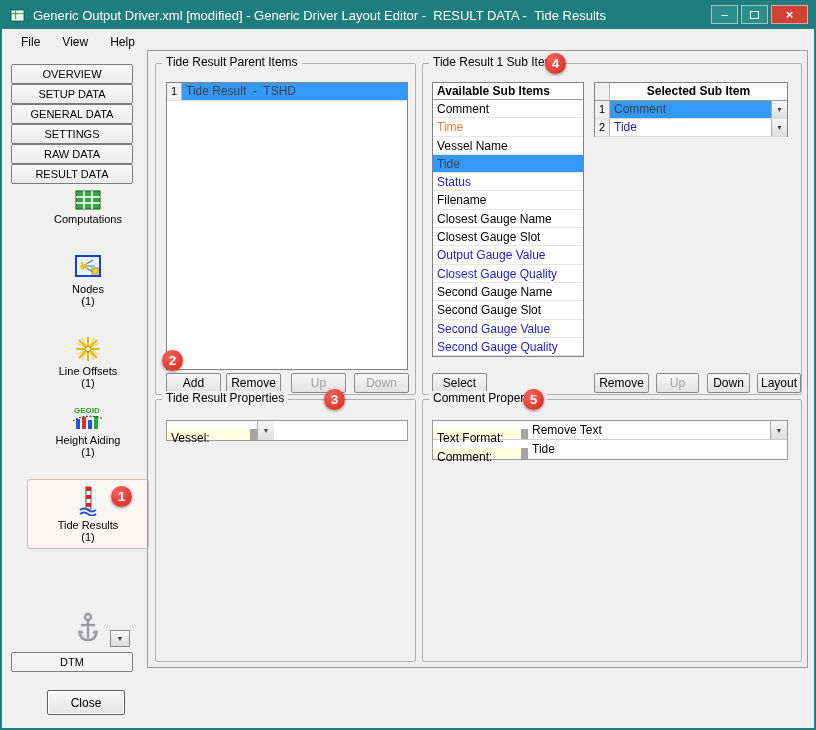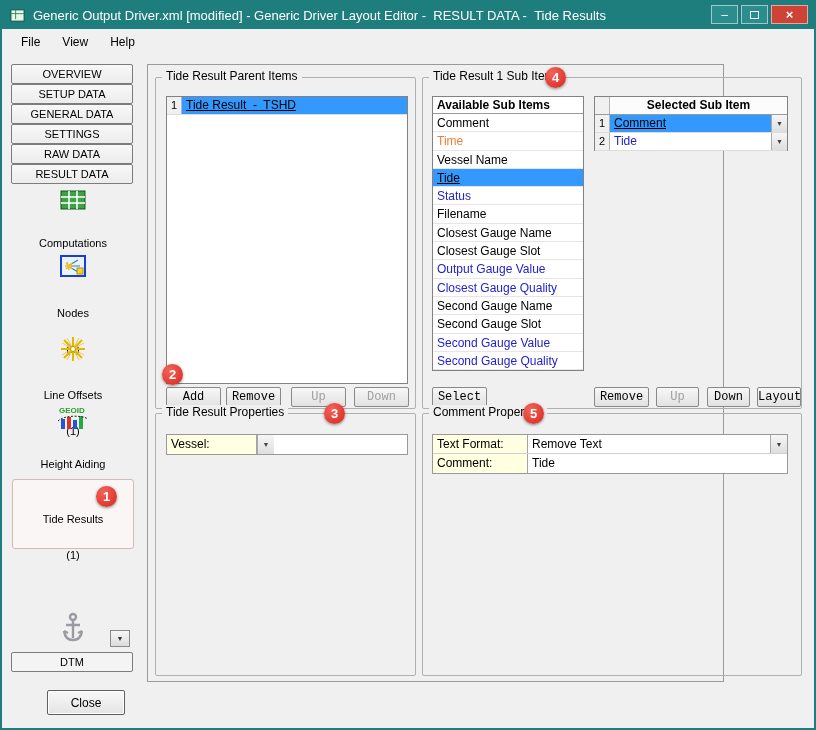--- a/index.html
+++ b/index.html
@@ -16,33 +16,33 @@
   .win-controls { position:absolute; right:6px; top:3px; display:flex; gap:3px; }
   .win-btn { width:27px; height:19px; border:1px solid #9fc9c9; background:#2b8d8d; color:#fff; display:flex; align-items:center; justify-content:center; font-size:12px; padding:0; cursor:default; }
   .win-btn.close { width:37px; background:#cf4236; border-color:#e8a79f; font-size:13px; font-weight:bold; }
   .max-glyph { display:inline-block; width:9px; height:8px; border:1px solid #fff; }
   
   .menubar { position:absolute; left:0; top:27px; width:812px; height:26px; display:flex; align-items:center; padding-left:10px; gap:4px; background:#f0f0f0; }
   .menu-item { padding:3px 9px; font-size:12px; }
   
   .sidebar { position:absolute; left:9px; top:62px; width:122px; height:612px; }
   .nav-btn { position:absolute; left:0; width:122px; height:20px; background:linear-gradient(#f8f8f8,#ececec); border:1px solid #7c7c7c; border-radius:2px; font-size:11px; color:#000; padding:0; }
-  .side-item { position:absolute; left:1px; width:122px; display:flex; flex-direction:column; align-items:center; text-align:center;gap:24px; }
+  .side-item { position:absolute; left:16px; width:122px; display:flex; flex-direction:column; align-items:center; text-align:center; }
   .side-item.selected { border:1px solid #d4b9b9; background:#faf6f6; border-radius:3px; padding-top:6px; }
   .side-label { font-size:11px; margin-top:3px; }
   .side-count { font-size:11px; }
   .side-badge { position:absolute; right:16px; top:6px; }
   .mini-btn { position:absolute; left:99px; top:566px; width:20px; height:17px; background:linear-gradient(#f6f6f6,#dcdcdc); border:1px solid #8a8a8a; font-size:7px; color:#333; padding:0; line-height:14px; }
   .dtm-box { position:absolute; left:0; top:588px; width:122px; height:20px; border:1px solid #7c7c7c; background:#f4f4f4; text-align:center; line-height:18px; font-size:11px; border-radius:2px; }
   
-  .btn { position:absolute; height:20px; background:linear-gradient(#f7f7f7,#e2e2e2); border:1px solid #898989; border-radius:2px; font-family:Liberation Mono, monospace; font-size:12px; color:#000; padding:0; text-align:center; }
+  .btn { position:absolute; height:20px; background:linear-gradient(#f7f7f7,#e2e2e2); border:1px solid #898989; border-radius:2px; font-family:Liberation Sans, sans-serif; font-size:12px; color:#000; padding:0; text-align:center; }
   .btn.is-disabled { color:#9f9f9f; }
   .close-btn { position:absolute; left:45px; top:688px; width:78px; height:25px; background:linear-gradient(#f8f8f8,#e4e4e4); border:1px solid #5f5f5f; box-shadow:inset 0 0 0 1px #fff; border-radius:2px; font-size:12px; }
   
-  .main-panel { position:absolute; left:145px; top:62px; width:577px; height:618px; border:1px solid #9a9a9a; }
+  .main-panel { position:absolute; left:145px; top:48px; width:661px; height:618px; border:1px solid #9a9a9a; }
   .group { position:absolute; border:1px solid #b0b0b0; border-radius:2px; }
   .group-label { position:absolute; top:-9px; left:6px; background:#f0f0f0; padding:0 4px; font-size:12px; white-space:nowrap; z-index:2; }
   .g-parent  { left:7px;   top:12px;  width:261px; height:332px; }
   .g-props   { left:7px;   top:348px; width:261px; height:263px; }
   .g-sub     { left:274px; top:12px;  width:380px; height:332px; }
   .g-comment { left:274px; top:348px; width:380px; height:263px; }
   
   .badge { position:absolute; width:21px; height:21px; border-radius:50%;
     background:radial-gradient(circle at 35% 30%, #f2635a, #d9261c);
     color:#fff; font-weight:bold; font-size:13px; line-height:21px; text-align:center;
@@ -51,29 +51,29 @@
   .grid { position:absolute; background:#fff; border:1px solid #828282; }
   .grid-head { display:flex; height:18px; border-bottom:1px solid #9a9a9a; background:#fcfcfc; }
   .num-cell { width:15px; background:#f0f0f0; border-right:1px solid #b4b4b4; text-align:center; font-size:11px; line-height:17px; }
   .head-cell { flex:1; text-align:center; font-weight:bold; font-size:12px; line-height:17px; }
   .grid-row { display:flex; height:18px; border-bottom:1px solid #dcdcdc; }
   .val-cell { flex:1; padding:1px 4px; font-size:12px; line-height:15px; white-space:nowrap; overflow:hidden; }
   .row-arrow { width:16px; background:linear-gradient(#f6f6f6,#dedede); border-left:1px solid #aaa; display:flex; align-items:center; justify-content:center; font-size:7px; color:#444; }
   .list { position:absolute; background:#fff; border:1px solid #828282; }
   .list-head { height:17px; line-height:17px; font-weight:bold; font-size:12px; padding-left:4px; border-bottom:1px solid #9a9a9a; }
   .list-item { height:18.3px; line-height:18.3px; padding-left:4px; font-size:12px; border-bottom:1px solid #e6e6e6; white-space:nowrap; overflow:hidden; }
-  .tone-selected { background:#3399ff; color:#000000;text-decoration:underline; }
+  .tone-selected { background:#3399ff; color:#404040; }
   .tone-blue { color:#2222cc; }
   .tone-orange { color:#ef7d3a; }
   .tone-default { color:#000; }
   
   .prop-strip { position:absolute; display:flex; flex-direction:column; border:1px solid #999; background:#fff; }
   .prop-row { display:flex; height:19px; border-bottom:1px solid #cfcfcf; }
   .prop-row:last-child { border-bottom:none; }
-  .prop-label { background:#ffffe1; border-right:1px solid #a3a3a3; padding:2px 4px; font-size:12px; white-space:nowrap; }
+  .prop-label { background:#ffffe1; border-right:7px solid #a3a3a3; padding:2px 4px; font-size:12px; white-space:nowrap;margin-top:8px; }
   .combo { flex:1; display:flex; background:#fff; }
   .combo-value { flex:1; padding:2px 4px; font-size:12px; white-space:nowrap; overflow:hidden; }
   .combo-arrow { width:17px; background:linear-gradient(#f6f6f6,#dedede); border-left:1px solid #aaa; display:flex; align-items:center; justify-content:center; font-size:7px; color:#444; }
   .plain-value { flex:1; padding:2px 4px; font-size:12px; }
 </style>
 </head>
 <body>
 
 <div class="window">
 

